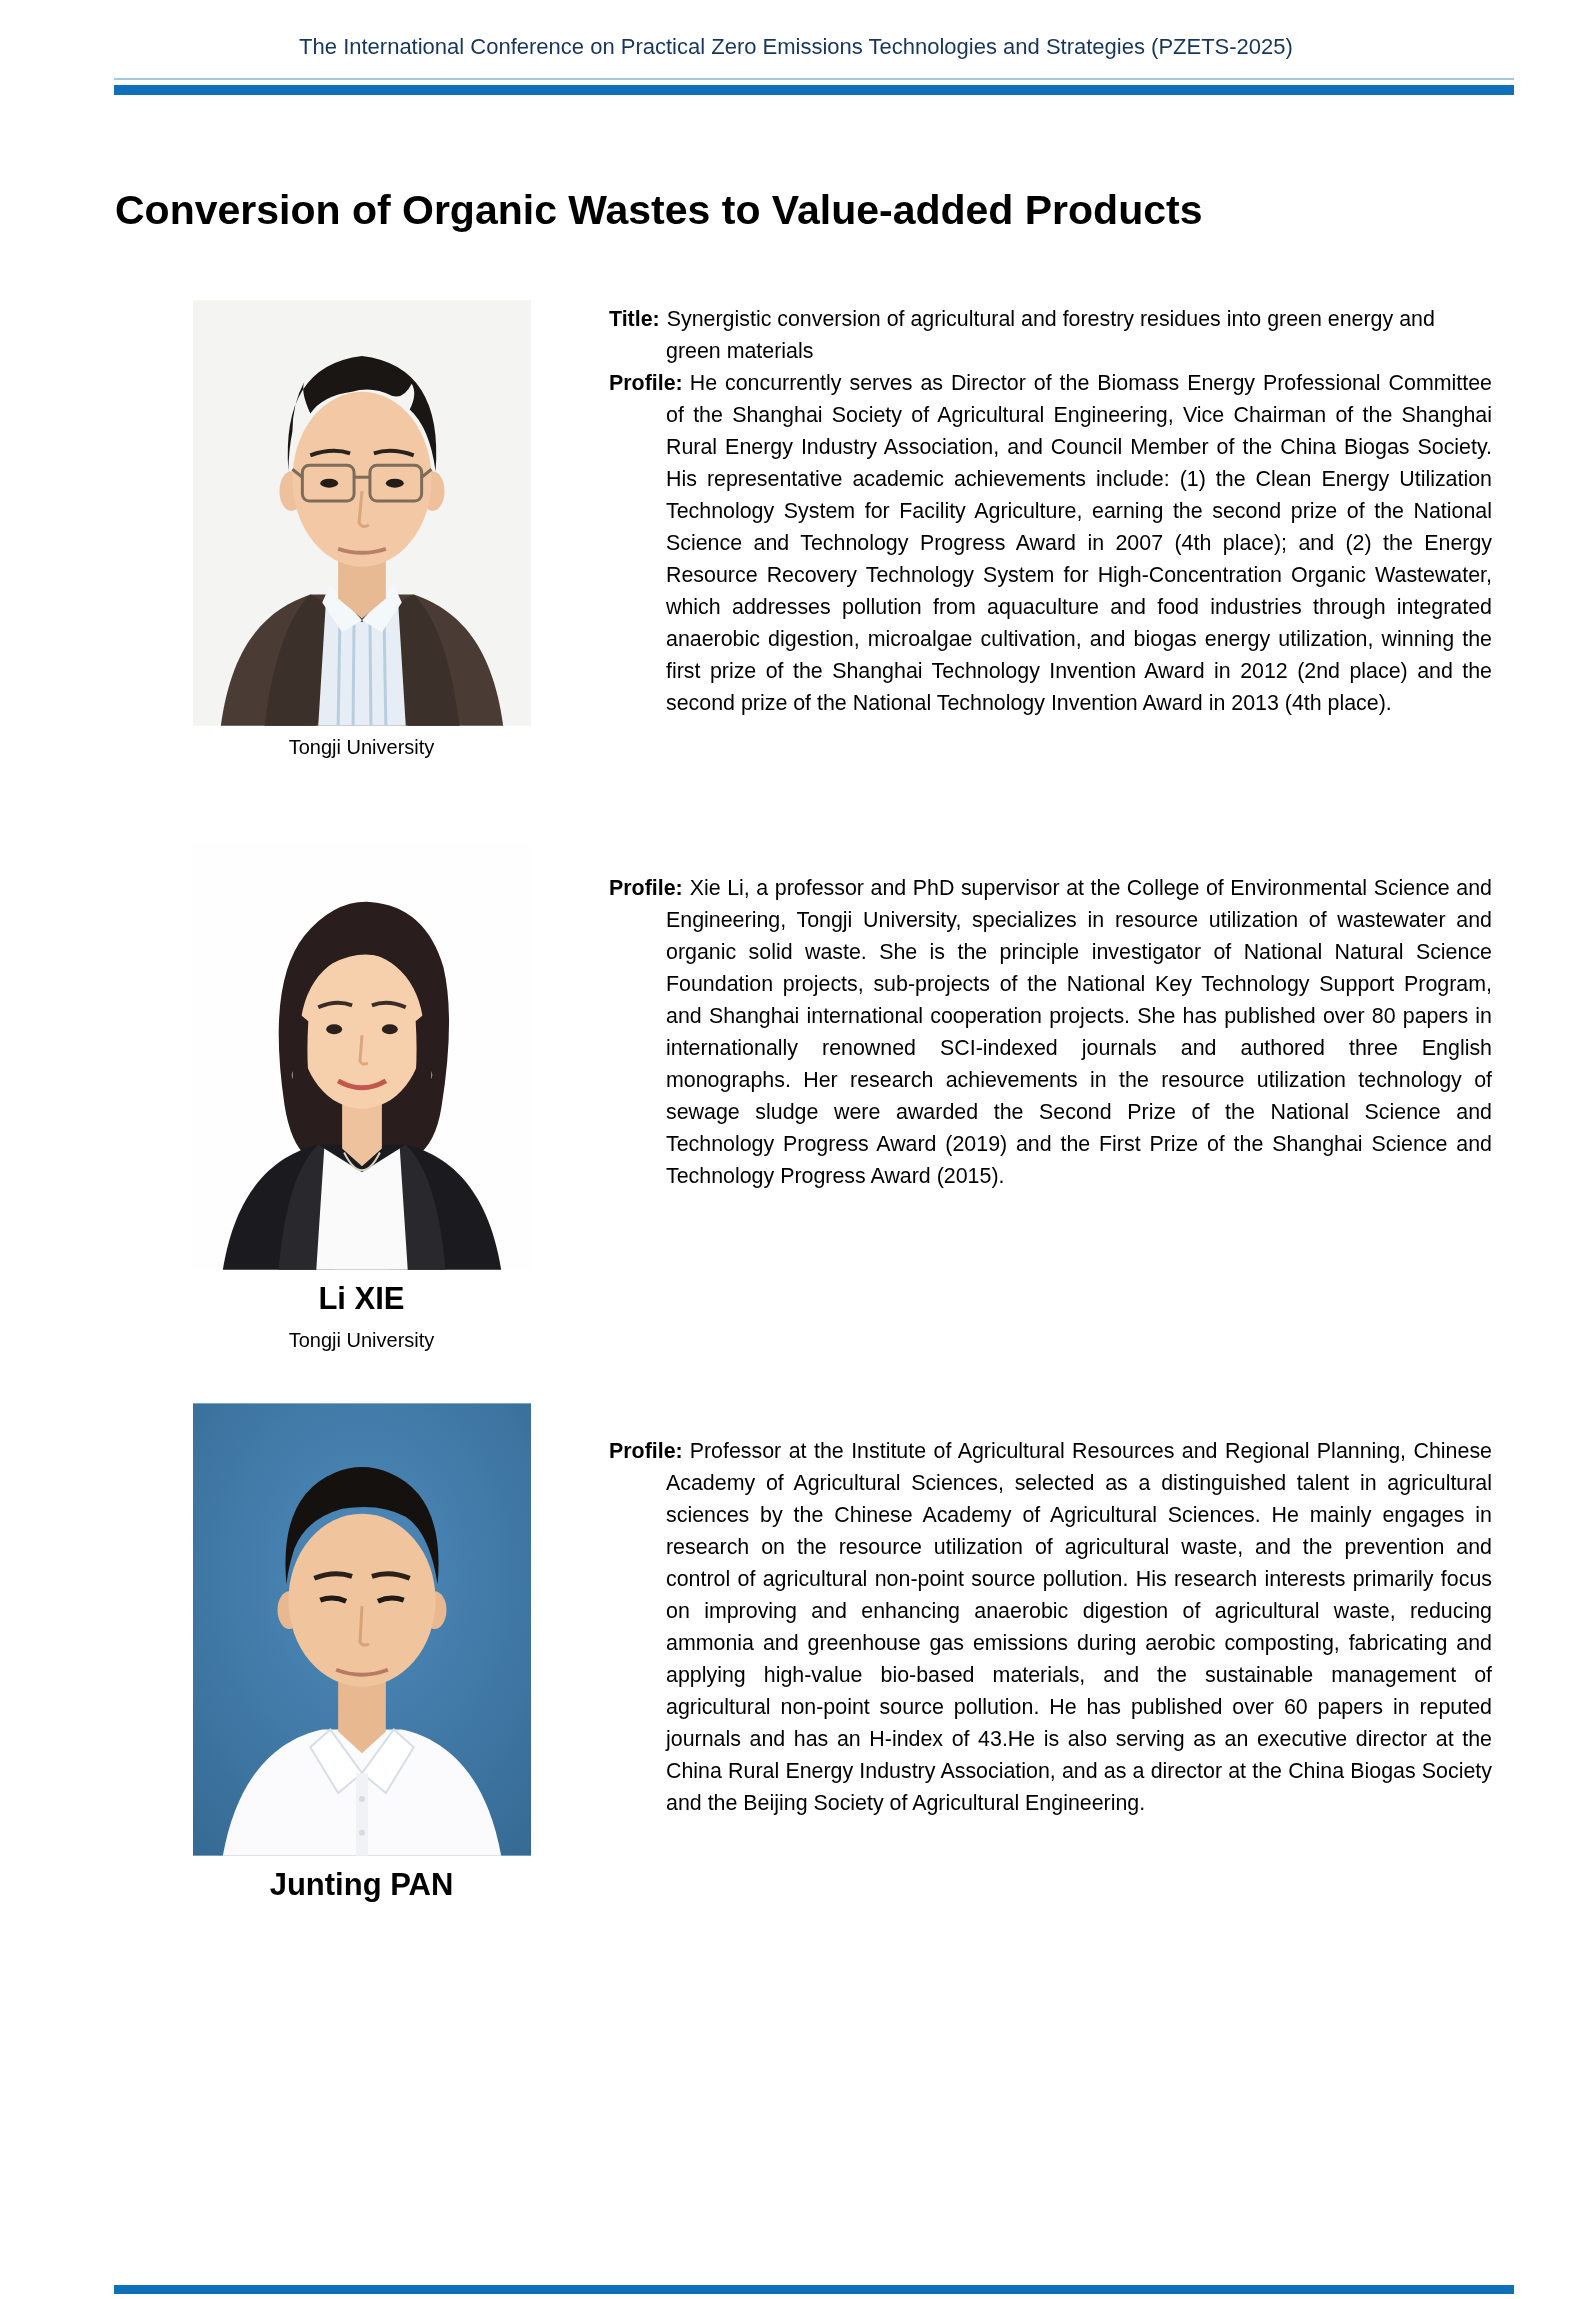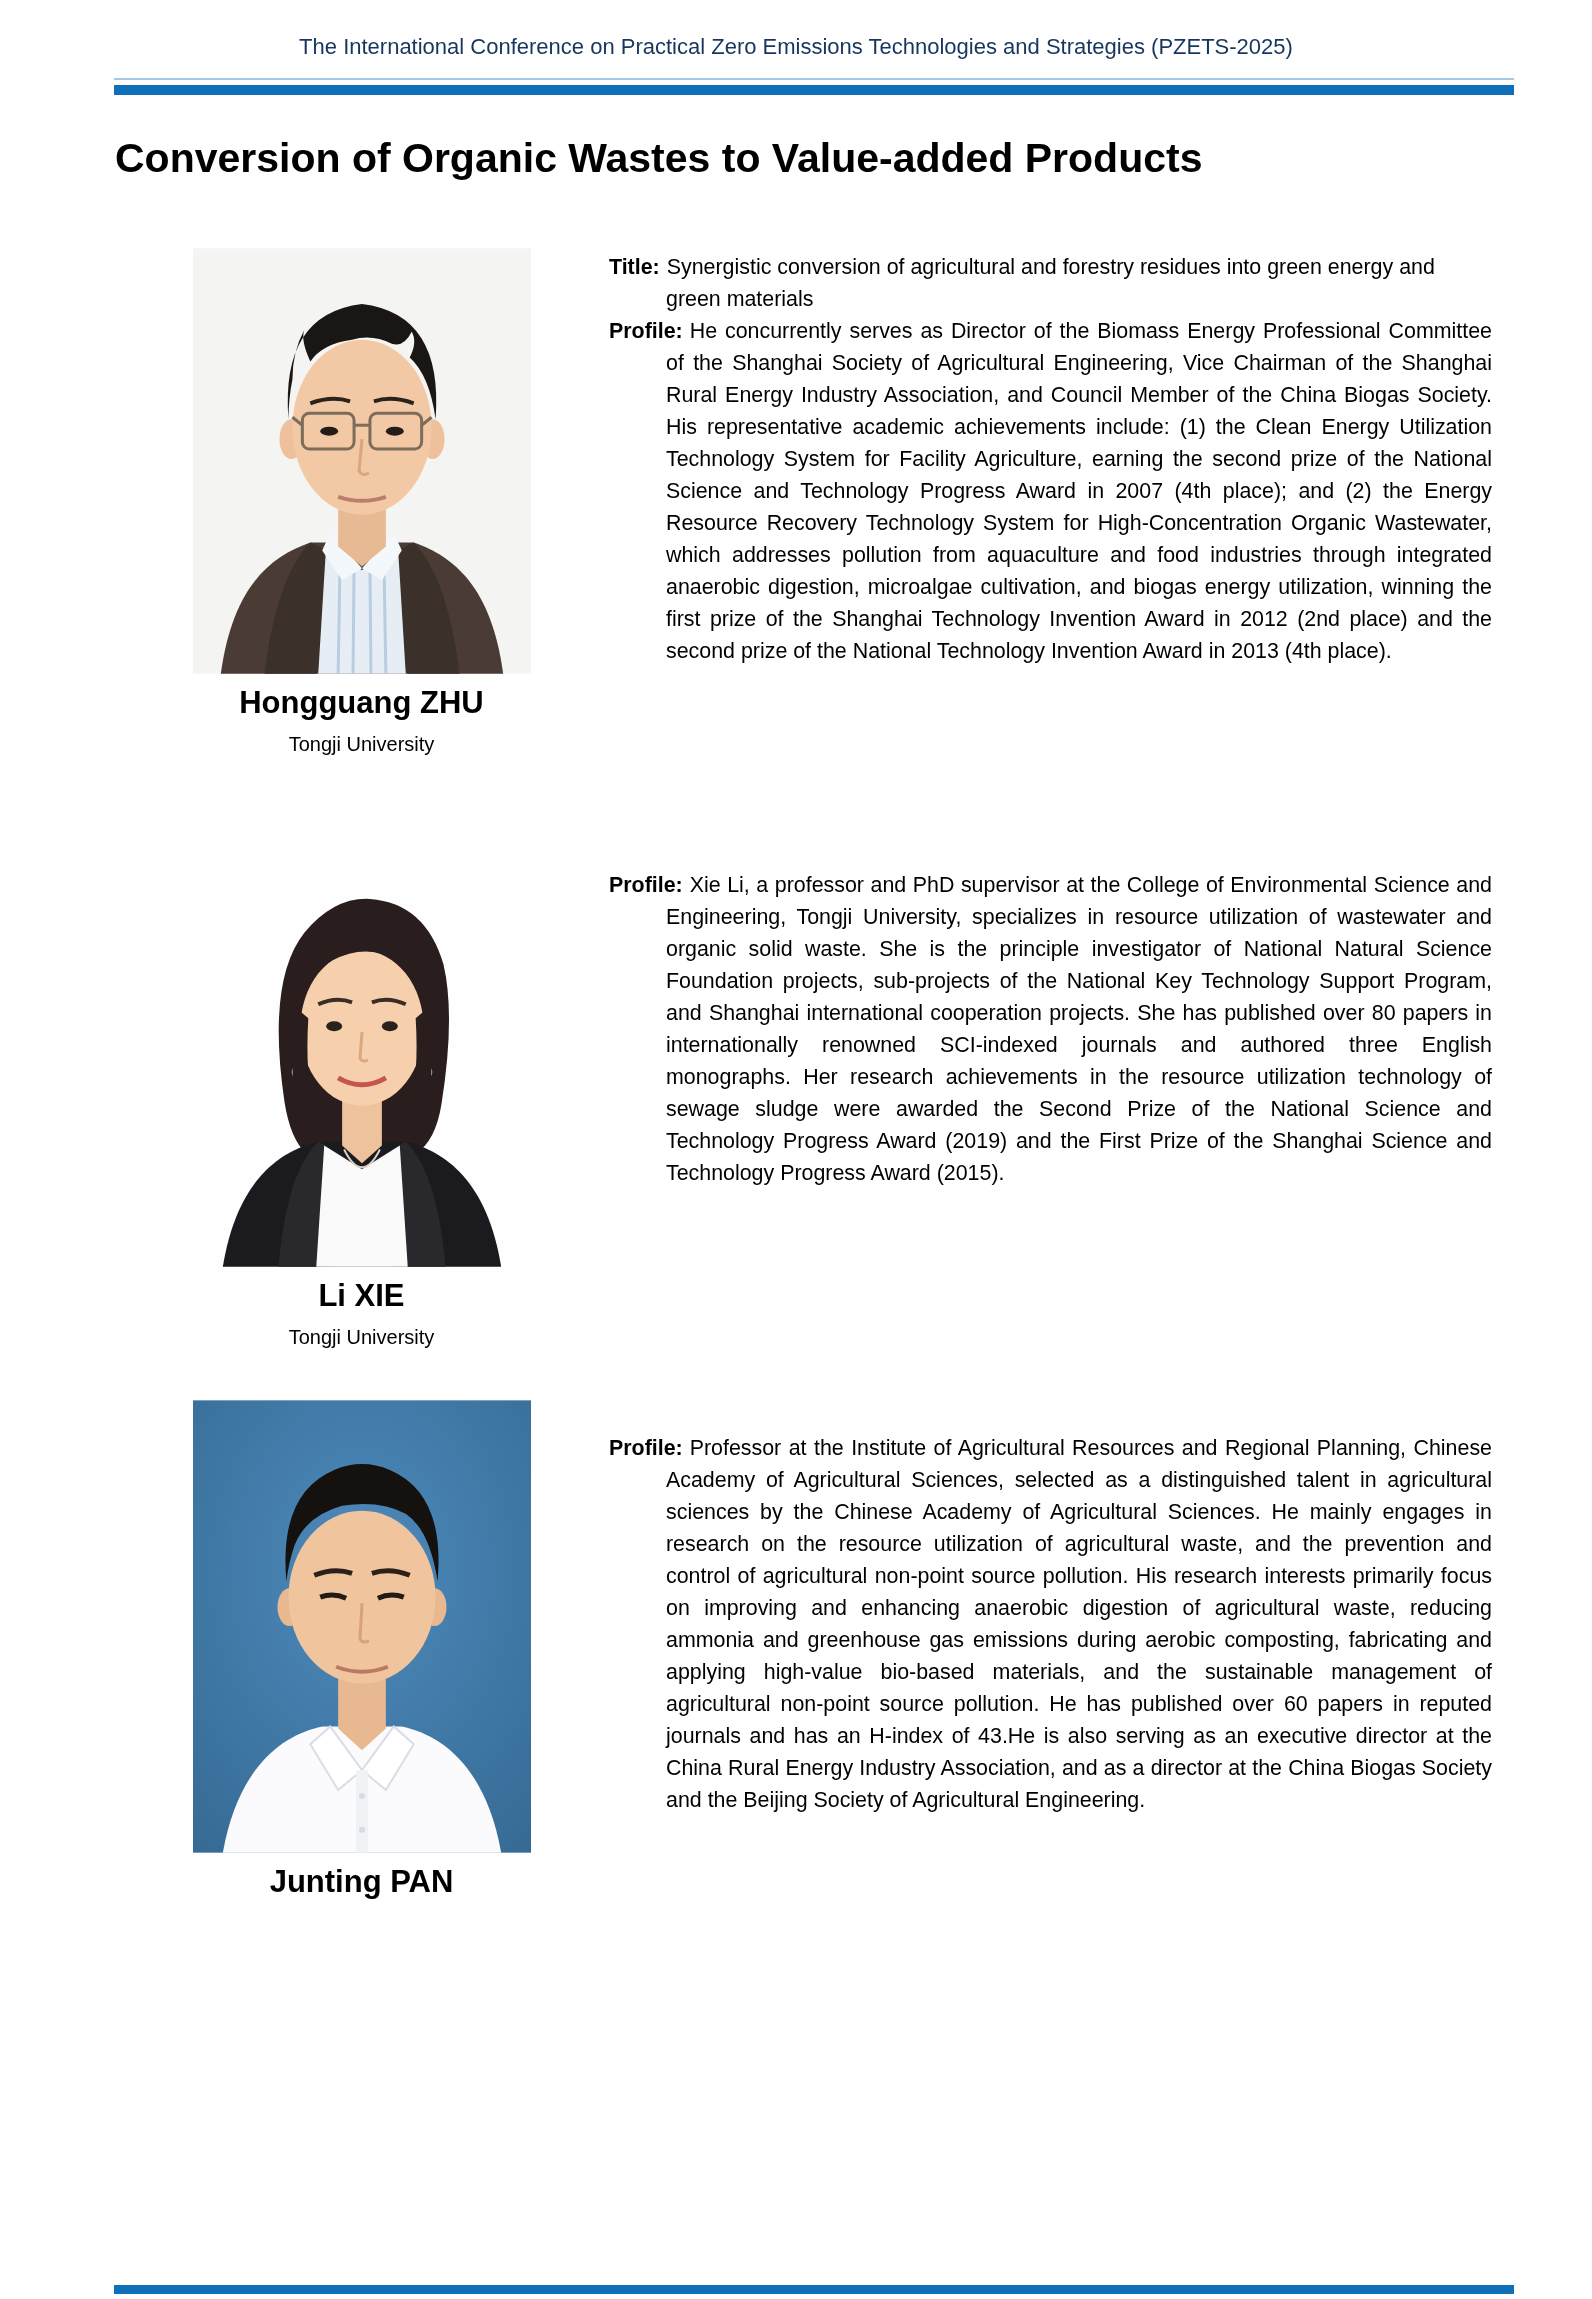--- a/index.html
+++ b/index.html
@@ -22,21 +22,21 @@
     height:2px; background:#a6c8e4;
     margin:18px 78px 5px 114px;
   }
   .rule-thick {
     height:10px; background:#0f6fb8;
     margin:0 78px 0 114px;
   }
   
   .page-title { margin:0 100px 0 115px; font-weight:700; font-size:41px; }
   .page-title .line1 { margin-top:50px; }
-  .page-title .line2 { margin-top:40px; }
+  .page-title .line2 { margin-top:92px; }
   
   .speakers { margin-top:66px; }
   .speaker-row { display:flex; margin-left:114px; margin-right:100px; }
   .row-2 { margin-top:84px; }
   .row-3 { margin-top:50px; }
   .left-col { flex:0 0 495px; width:495px; text-align:center; }
   .photo { width:338px; margin:0 auto; }
   .photo svg { display:block; width:338px; }
   .speaker-name { margin-top:10px; font-size:31px; font-weight:700; line-height:1.25; }
   .speaker-affiliation { margin-top:8px; font-size:20px; line-height:1.3; }
@@ -102,21 +102,20 @@
             <path d="M230 178 L240 170"></path>
           </g>
           <path d="M118 156 Q140 148 158 154" stroke="#2a221c" stroke-width="4" fill="none"></path>
           <path d="M182 154 Q200 148 222 156" stroke="#2a221c" stroke-width="4" fill="none"></path>
           <ellipse cx="137" cy="184" rx="9" ry="4.5" fill="#241c16"></ellipse>
           <ellipse cx="203" cy="184" rx="9" ry="4.5" fill="#241c16"></ellipse>
           <path d="M170 192 L167 224 Q170 230 177 226" stroke="#d9a67e" stroke-width="3" fill="none"></path>
           <path d="M146 250 Q170 258 194 250" stroke="#b97f6a" stroke-width="4" fill="none"></path>
         </svg>
       </div>
-      <div class="speaker-name">Hongguang ZHU</div>
       <div class="speaker-affiliation">Tongji University</div>
     </div>
     <div class="bio-col pad-1">
       <p class="bio title-para"><b class="lbl">Title:</b><span>Synergistic conversion of agricultural and forestry residues into green energy and green materials</span></p>
       <p class="bio profile-para"><b class="lbl">Profile:</b><span>He concurrently serves as Director of the Biomass Energy Professional Committee of the Shanghai Society of Agricultural Engineering, Vice Chairman of the Shanghai Rural Energy Industry Association, and Council Member of the China Biogas Society. His representative academic achievements include: (1) the Clean Energy Utilization Technology System for Facility Agriculture, earning the second prize of the National Science and Technology Progress Award in 2007 (4th place); and (2) the Energy Resource Recovery Technology System for High-Concentration Organic Wastewater, which addresses pollution from aquaculture and food industries through integrated anaerobic digestion, microalgae cultivation, and biogas energy utilization, winning the first prize of the Shanghai Technology Invention Award in 2012 (2nd place) and the second prize of the National Technology Invention Award in 2013 (4th place).</span></p>
     </div>
   </section>
 
   <section class="speaker-row row-2">
     <div class="left-col">

